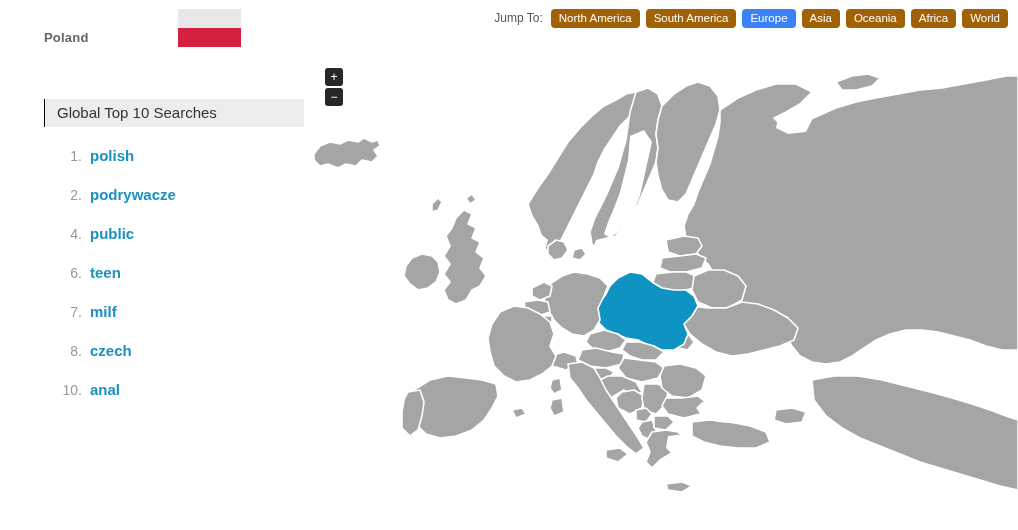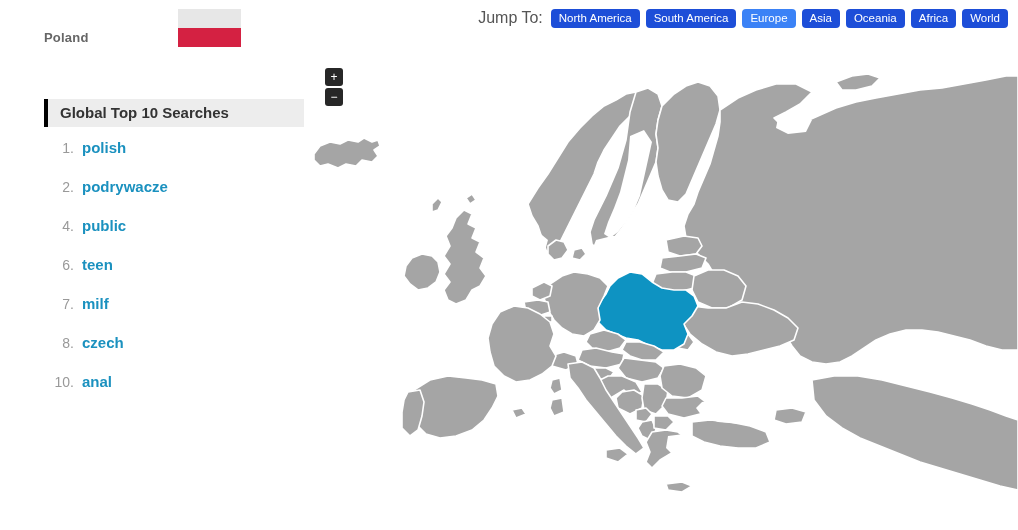--- a/index.html
+++ b/index.html
@@ -57,39 +57,38 @@
     background: #d42142;
   }
 
   #searches-title-bar {
     position: absolute;
     left: 28px;
     top: 99px;
     width: 260px;
     height: 28px;
     background: #ededed;
-    border-left: 4px solid #000000;
+    border-left: 1px solid #000000;
     box-sizing: border-box;
-    font-weight: bold;
   }
   #searches-title {
     position: absolute;
     left: 12px;
     top: 5px;
     font-size: 15px;
     color: #333333;
     white-space: nowrap;
   }
 
   #searches-list {
     position: absolute;
     left: 28px;
     top: 134px;
     width: 262px;
-    margin: 4px;
+    margin: 12px;
     padding: 0;
     list-style: none;
   }
   #searches-list li {
     height: 39px;
     line-height: 20px;
     display: block;
     white-space: nowrap;
   }
   #searches-list .rank {
@@ -113,28 +112,28 @@
   #jump-to {
     position: absolute;
     right: 10px;
     top: 8px;
     height: 20px;
     display: flex;
     align-items: center;
     gap: 6px;
   }
   #jump-to-label {
-    font-size: 16px;
+    font-size: 12px;
     color: #555555;
     margin-right: 2px;
     white-space: nowrap;
   }
   .jump-btn {
     display: inline-block;
-    background: #1d4ed8;
+    background: #a16207;
     color: #ffffff;
     font-size: 11.5px;
     line-height: 19px;
     height: 19px;
     padding: 0 8px;
     border-radius: 4px;
     white-space: nowrap;
     cursor: pointer;
     user-select: none;
   }

